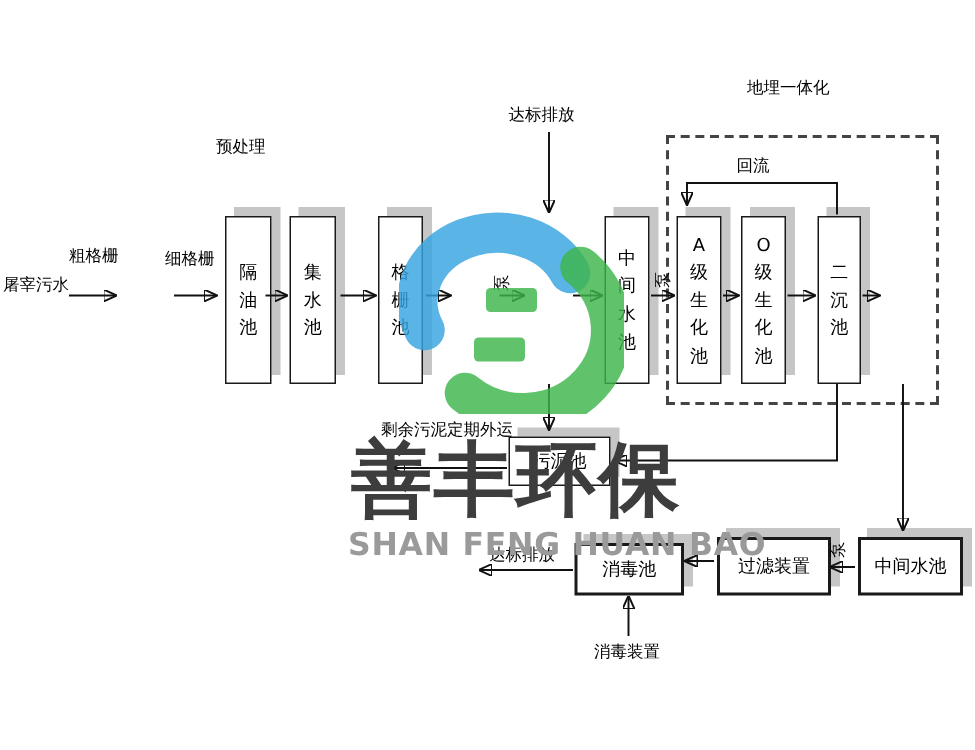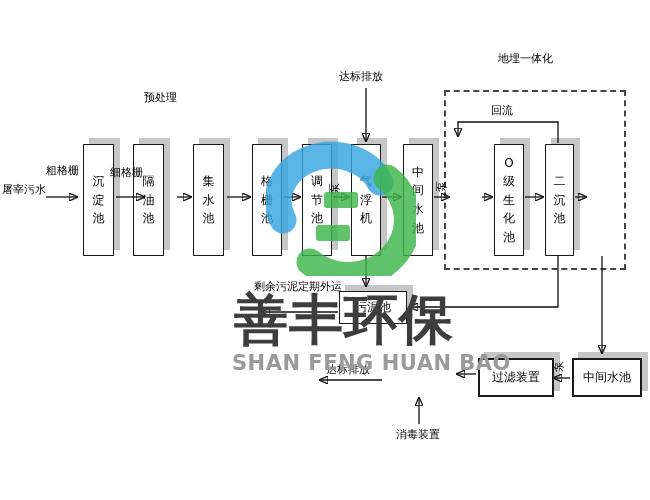--- a/index.html
+++ b/index.html
@@ -58,50 +58,47 @@
   <div class="lbl" style="left:339px;top:69px">达标排放</div>
   <div class="lbl" style="left:498px;top:51px">地埋一体化</div>
   <div class="lbl" style="left:491px;top:103px">回流</div>
   <div class="pump" style="left:329px;top:181px">泵</div>
   <div class="pump" style="left:436px;top:179px">泵</div>
   <div class="pump" style="left:553px;top:359px">泵</div>
   <div class="lbl" style="left:254px;top:279px">剩余污泥定期外运</div>
   <div class="lbl" style="left:326px;top:362px">达标排放</div>
   <div class="lbl" style="left:396px;top:427px">消毒装置</div>
 
-  <div class="vtank" style="left:83px;width:29px">
-      <div class="vlabel">沉淀池</div>
-    </div>
-  <div class="vtank" style="left:133px;width:29px">
+  <div class="vtank" style="left:150px;width:29px">
       <div class="vlabel">隔油池</div>
     </div>
   <div class="vtank" style="left:252px;width:28px">
       <div class="vlabel">格栅池</div>
     </div>
   <div class="vtank" style="left:193px;width:29px">
       <div class="vlabel">集水池</div>
     </div>
-  <div class="vtank" style="left:302px;width:28px">
-      <div class="vlabel">调节池</div>
-    </div>
-  <div class="vtank" style="left:351px;width:28px">
-      <div class="vlabel">气浮机</div>
-    </div>
   <div class="vtank" style="left:403px;width:28px">
       <div class="vlabel">中间水池</div>
+    </div>
+  <div class="vtank" style="left:451px;width:28px">
+      <div class="vlabel">A级生化池</div>
     </div>
   <div class="vtank" style="left:545px;width:27px">
       <div class="vlabel">二沉池</div>
     </div>
   <div class="vtank" style="left:494px;width:28px">
       <div class="vlabel">O级生化池</div>
     </div>
 
   <div class="htank thin" style="left:339px;top:291px;width:66px;height:31px">
       <span>污泥池</span>
+    </div>
+  <div class="htank" style="left:383px;top:362px;width:69px;height:31px">
+      <span>消毒池</span>
     </div>
   <div class="htank" style="left:478px;top:358px;width:72px;height:35px">
       <span>过滤装置</span>
     </div>
   <div class="htank" style="left:572px;top:358px;width:66px;height:35px">
       <span>中间水池</span>
     </div>
 
   <svg class="arrows" width="650" height="500">
     <defs>

